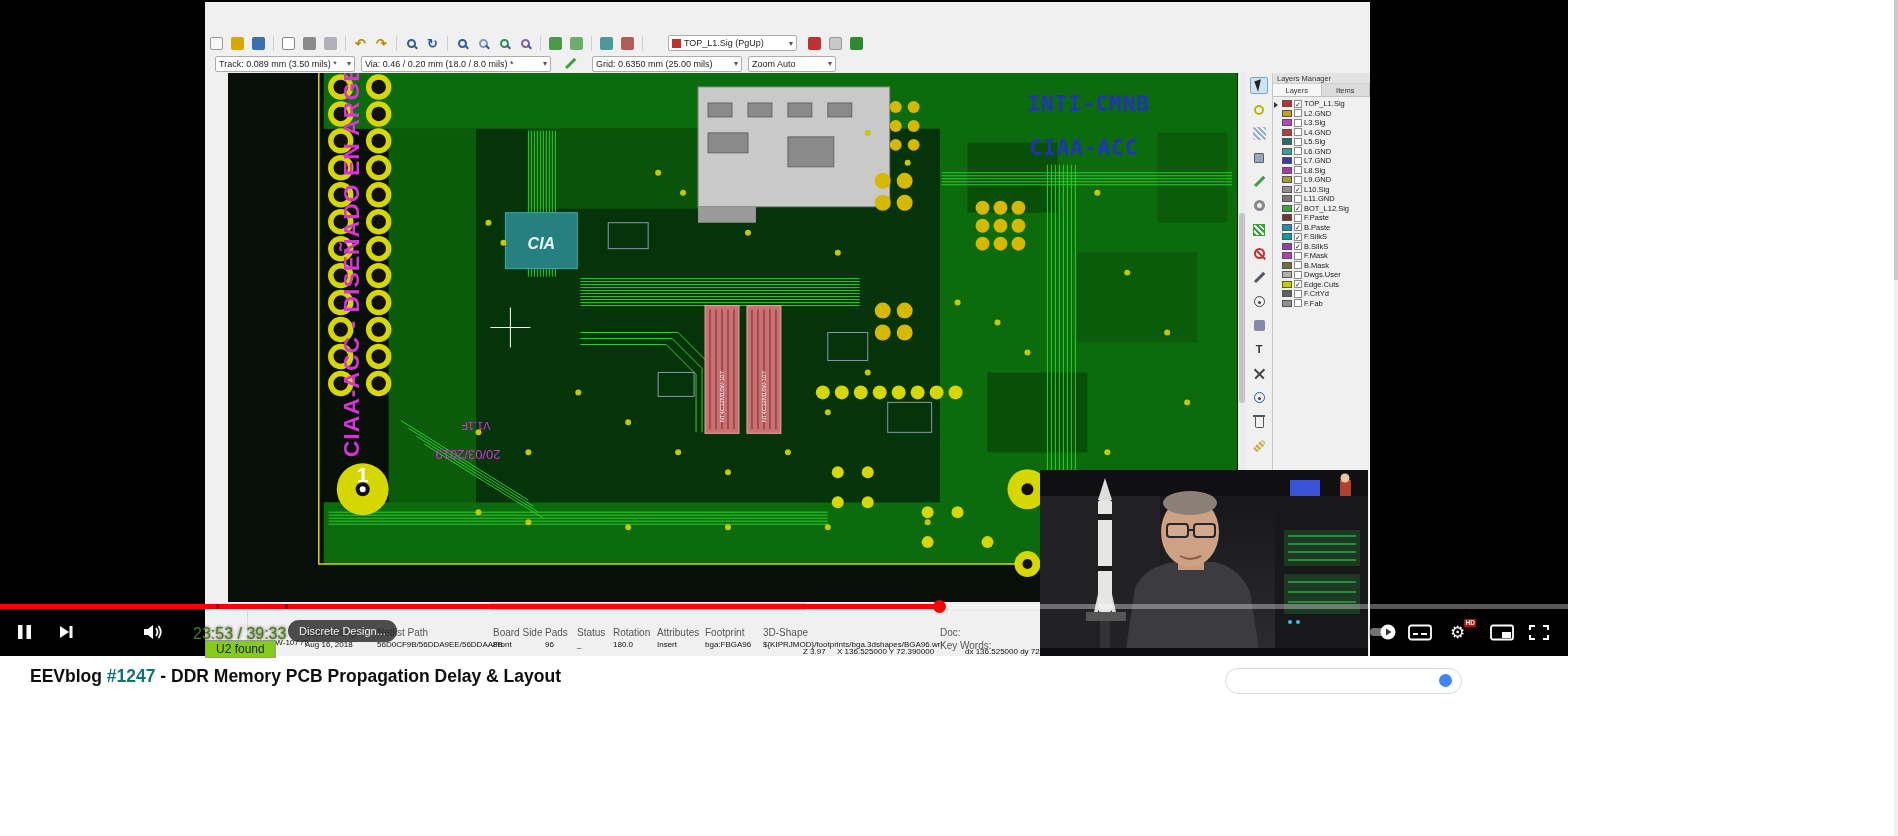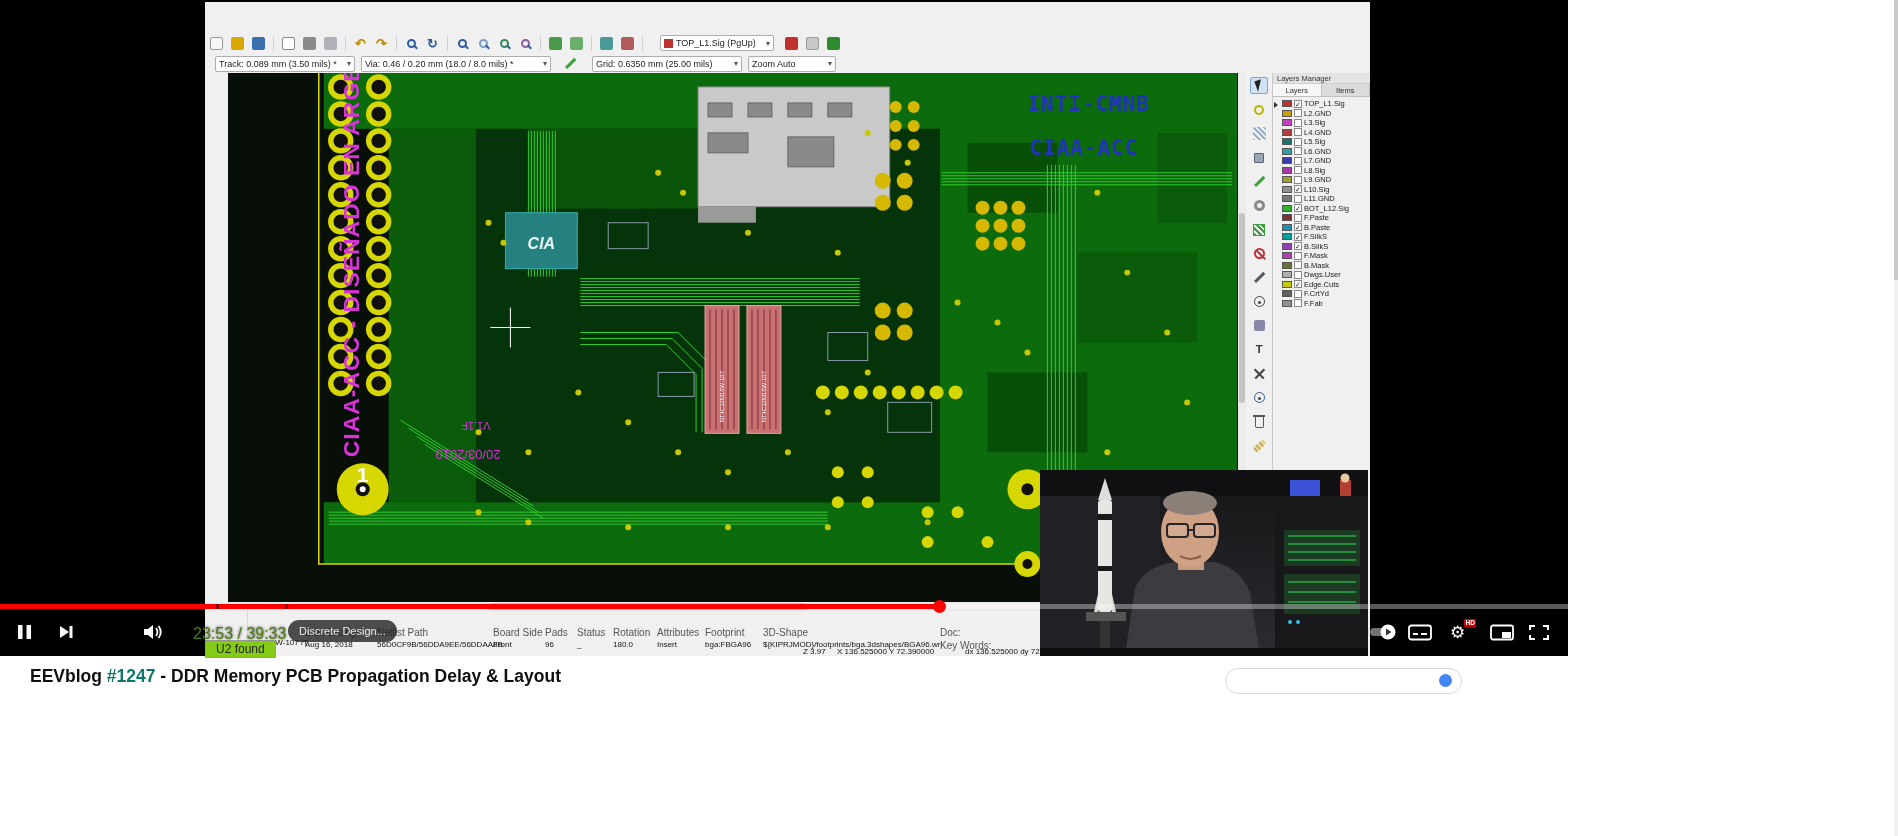--- a/index.html
+++ b/index.html
@@ -152,21 +152,21 @@
           <span class="ic ic-sq" style="background:#6ab06a"></span>
         </div>
       <div class="tbsep"></div>
       <div class="tbi">
           <span class="ic ic-sq" style="background:#4a9a9a"></span>
         </div>
       <div class="tbi">
           <span class="ic ic-sq" style="background:#b05c5c"></span>
         </div>
       <div class="tbsep"></div>
-      <div class="combo" style="width:114px;margin-left:12px">
+      <div class="combo" style="width:129px;margin-left:20px">
         <span class="lsw9" style="background-color: rgb(192, 48, 48);"></span>
         <span>TOP_L1.Sig (PgUp)</span>
         <span class="arr">▾</span>
       </div>
       <div class="tbi" style="margin-left:6px">
           <span class="ic ic-sq" style="background:#c03030"></span>
         </div>
       <div class="tbi">
           <span class="ic ic-sq" style="background:#c8c8c8;border:1px solid #999"></span>
         </div>

